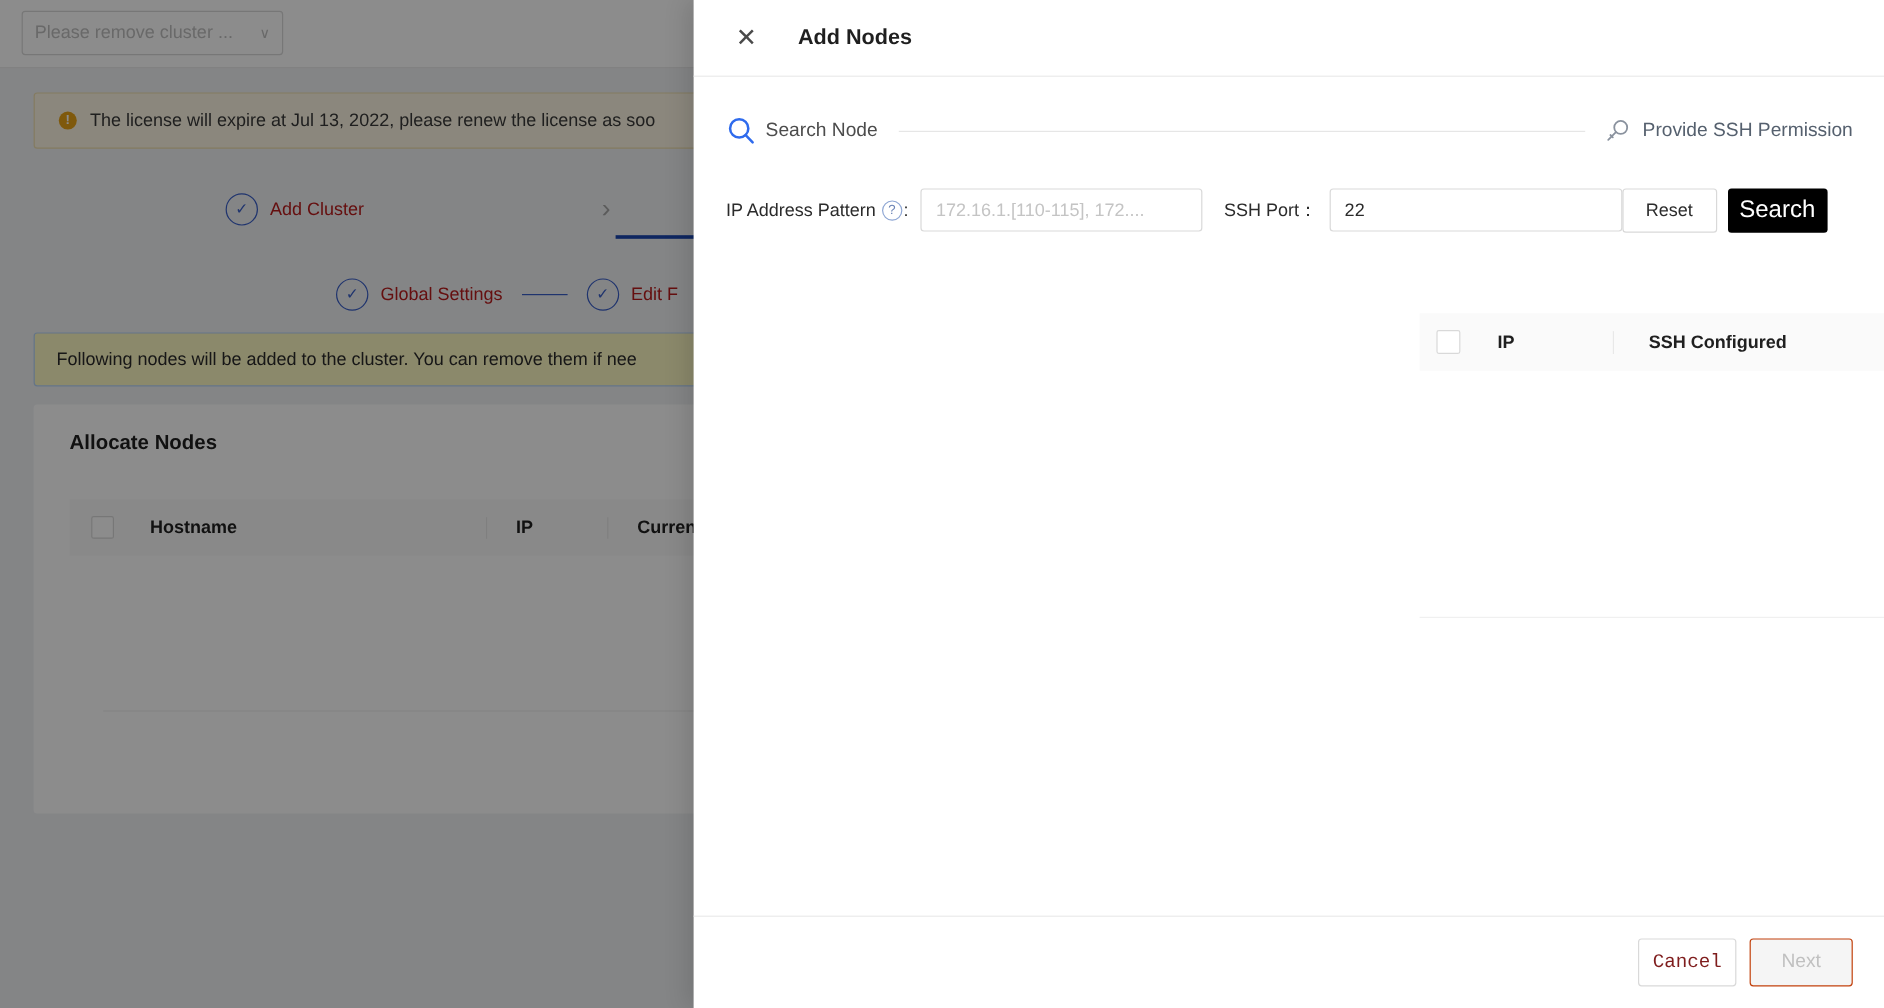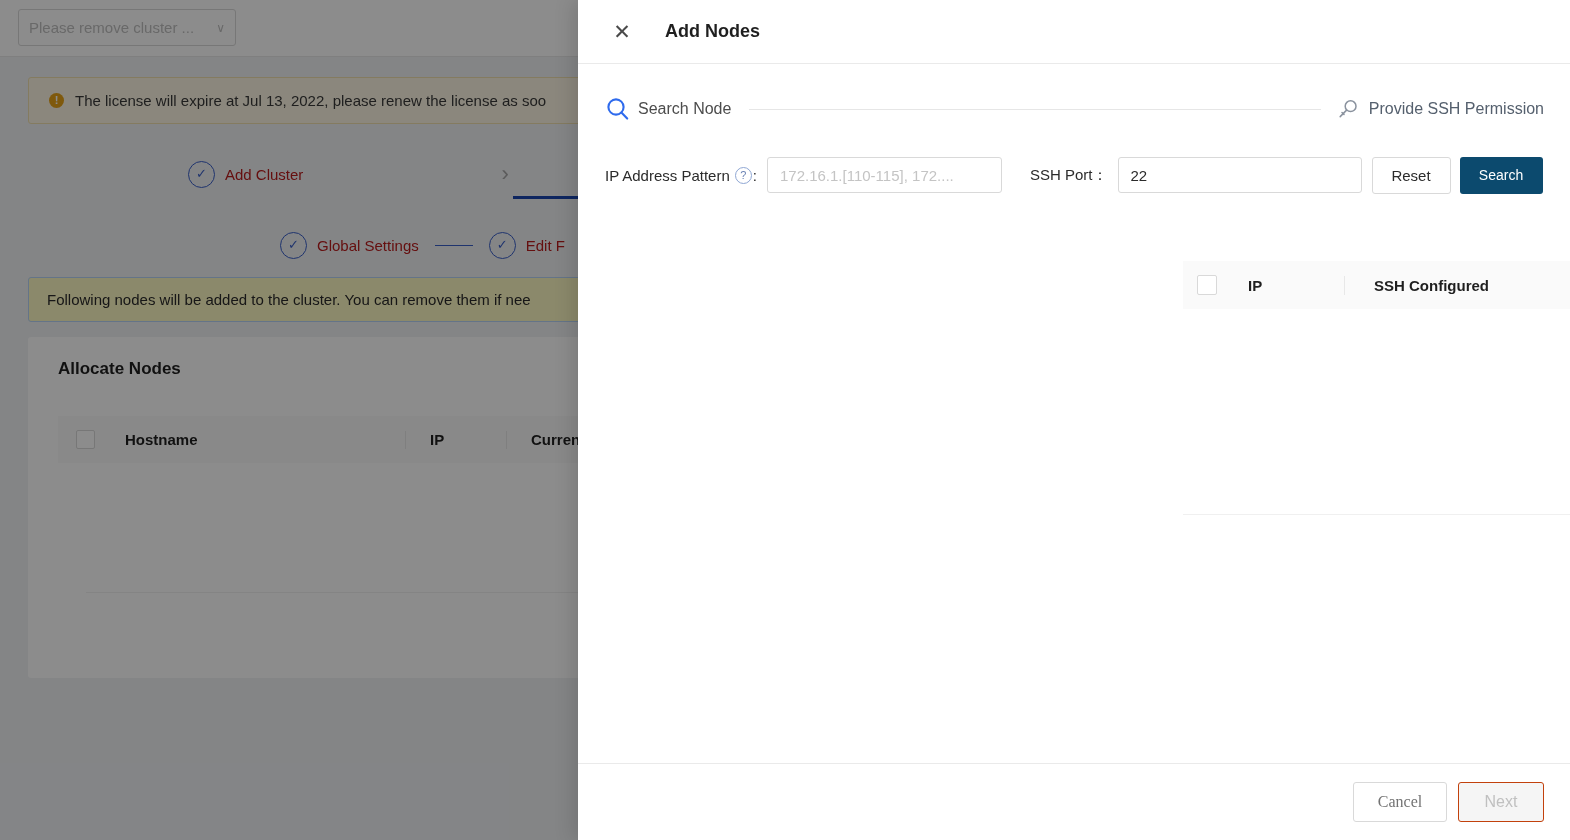--- a/index.html
+++ b/index.html
@@ -135,30 +135,30 @@
     color:#6b83b5;font-size:11px;line-height:14px;text-align:center;
     margin-left:5px;margin-right:1px;flex:none;
   }
   .fin{
     height:36px;border:1px solid #d9d9d9;border-radius:3px;background:#fff;
     box-sizing:border-box;padding:0 12px;font-size:15px;color:#2b2b2b;
     font-family:"Liberation Sans", sans-serif;outline:none;
   }
   .fin::placeholder{color:#c4c4c4;}
   #ip-input{width:235px;margin-left:10px;}
-  #ssh-port-lbl{margin-left:28px;}
+  #ssh-port-lbl{margin-left:18px;}
   #ssh-port-input{width:244px;margin-left:10px;}
   #reset-btn{
-    margin-left:10px;width:79px;height:37px;border:1px solid #d9d9d9;border-radius:3px;
+    width:79px;height:37px;border:1px solid #d9d9d9;border-radius:3px;
     background:#fff;color:#2b2b2b;font-size:15px;cursor:pointer;
     font-family:"Liberation Sans", sans-serif;
   }
   #search-btn{
     margin-left:9px;width:83px;height:37px;border:none;border-radius:3px;
-    background:#0c4a6e;color:#fff;font-size:14px;cursor:pointer;
+    background:#000000;color:#fff;font-size:20px;cursor:pointer;
     font-family:"Liberation Sans", sans-serif;
   }
   #tbl{
     position:absolute;left:605px;top:197px;width:939px;
   }
   #tbl-head{
     height:48px;background:#fafafa;display:flex;align-items:center;
   }
   #tbl-head .cb{
     width:18px;height:18px;border:1px solid #d9d9d9;border-radius:2px;background:#fff;
@@ -171,22 +171,22 @@
     display:flex;flex-direction:column;align-items:center;justify-content:center;
   }
 
   
   #drawer-footer{
     height:77px;flex:none;border-top:1px solid #eaeaea;
     display:flex;align-items:center;justify-content:flex-end;
     padding-right:26px;box-sizing:border-box;
   }
   #cancel-btn{
-    width:94px;height:40px;border:1px solid #d9d9d9;border-radius:3px;background:#fff;
-    color:#737373;font-size:16px;cursor:pointer;font-family:Liberation Serif, serif;
+    width:82px;height:40px;border:1px solid #d9d9d9;border-radius:3px;background:#fff;
+    color:#7f1d1d;font-size:16px;cursor:pointer;font-family:Liberation Mono, monospace;
   }
   #next-btn{
     margin-left:11px;width:86px;height:40px;border:1px solid #c2410c;border-radius:3px;
     background:#f5f5f5;color:#c0c0c0;font-size:16px;cursor:not-allowed;
     font-family:"Liberation Sans", sans-serif;
   }
 </style>
 </head>
 <body>
 

